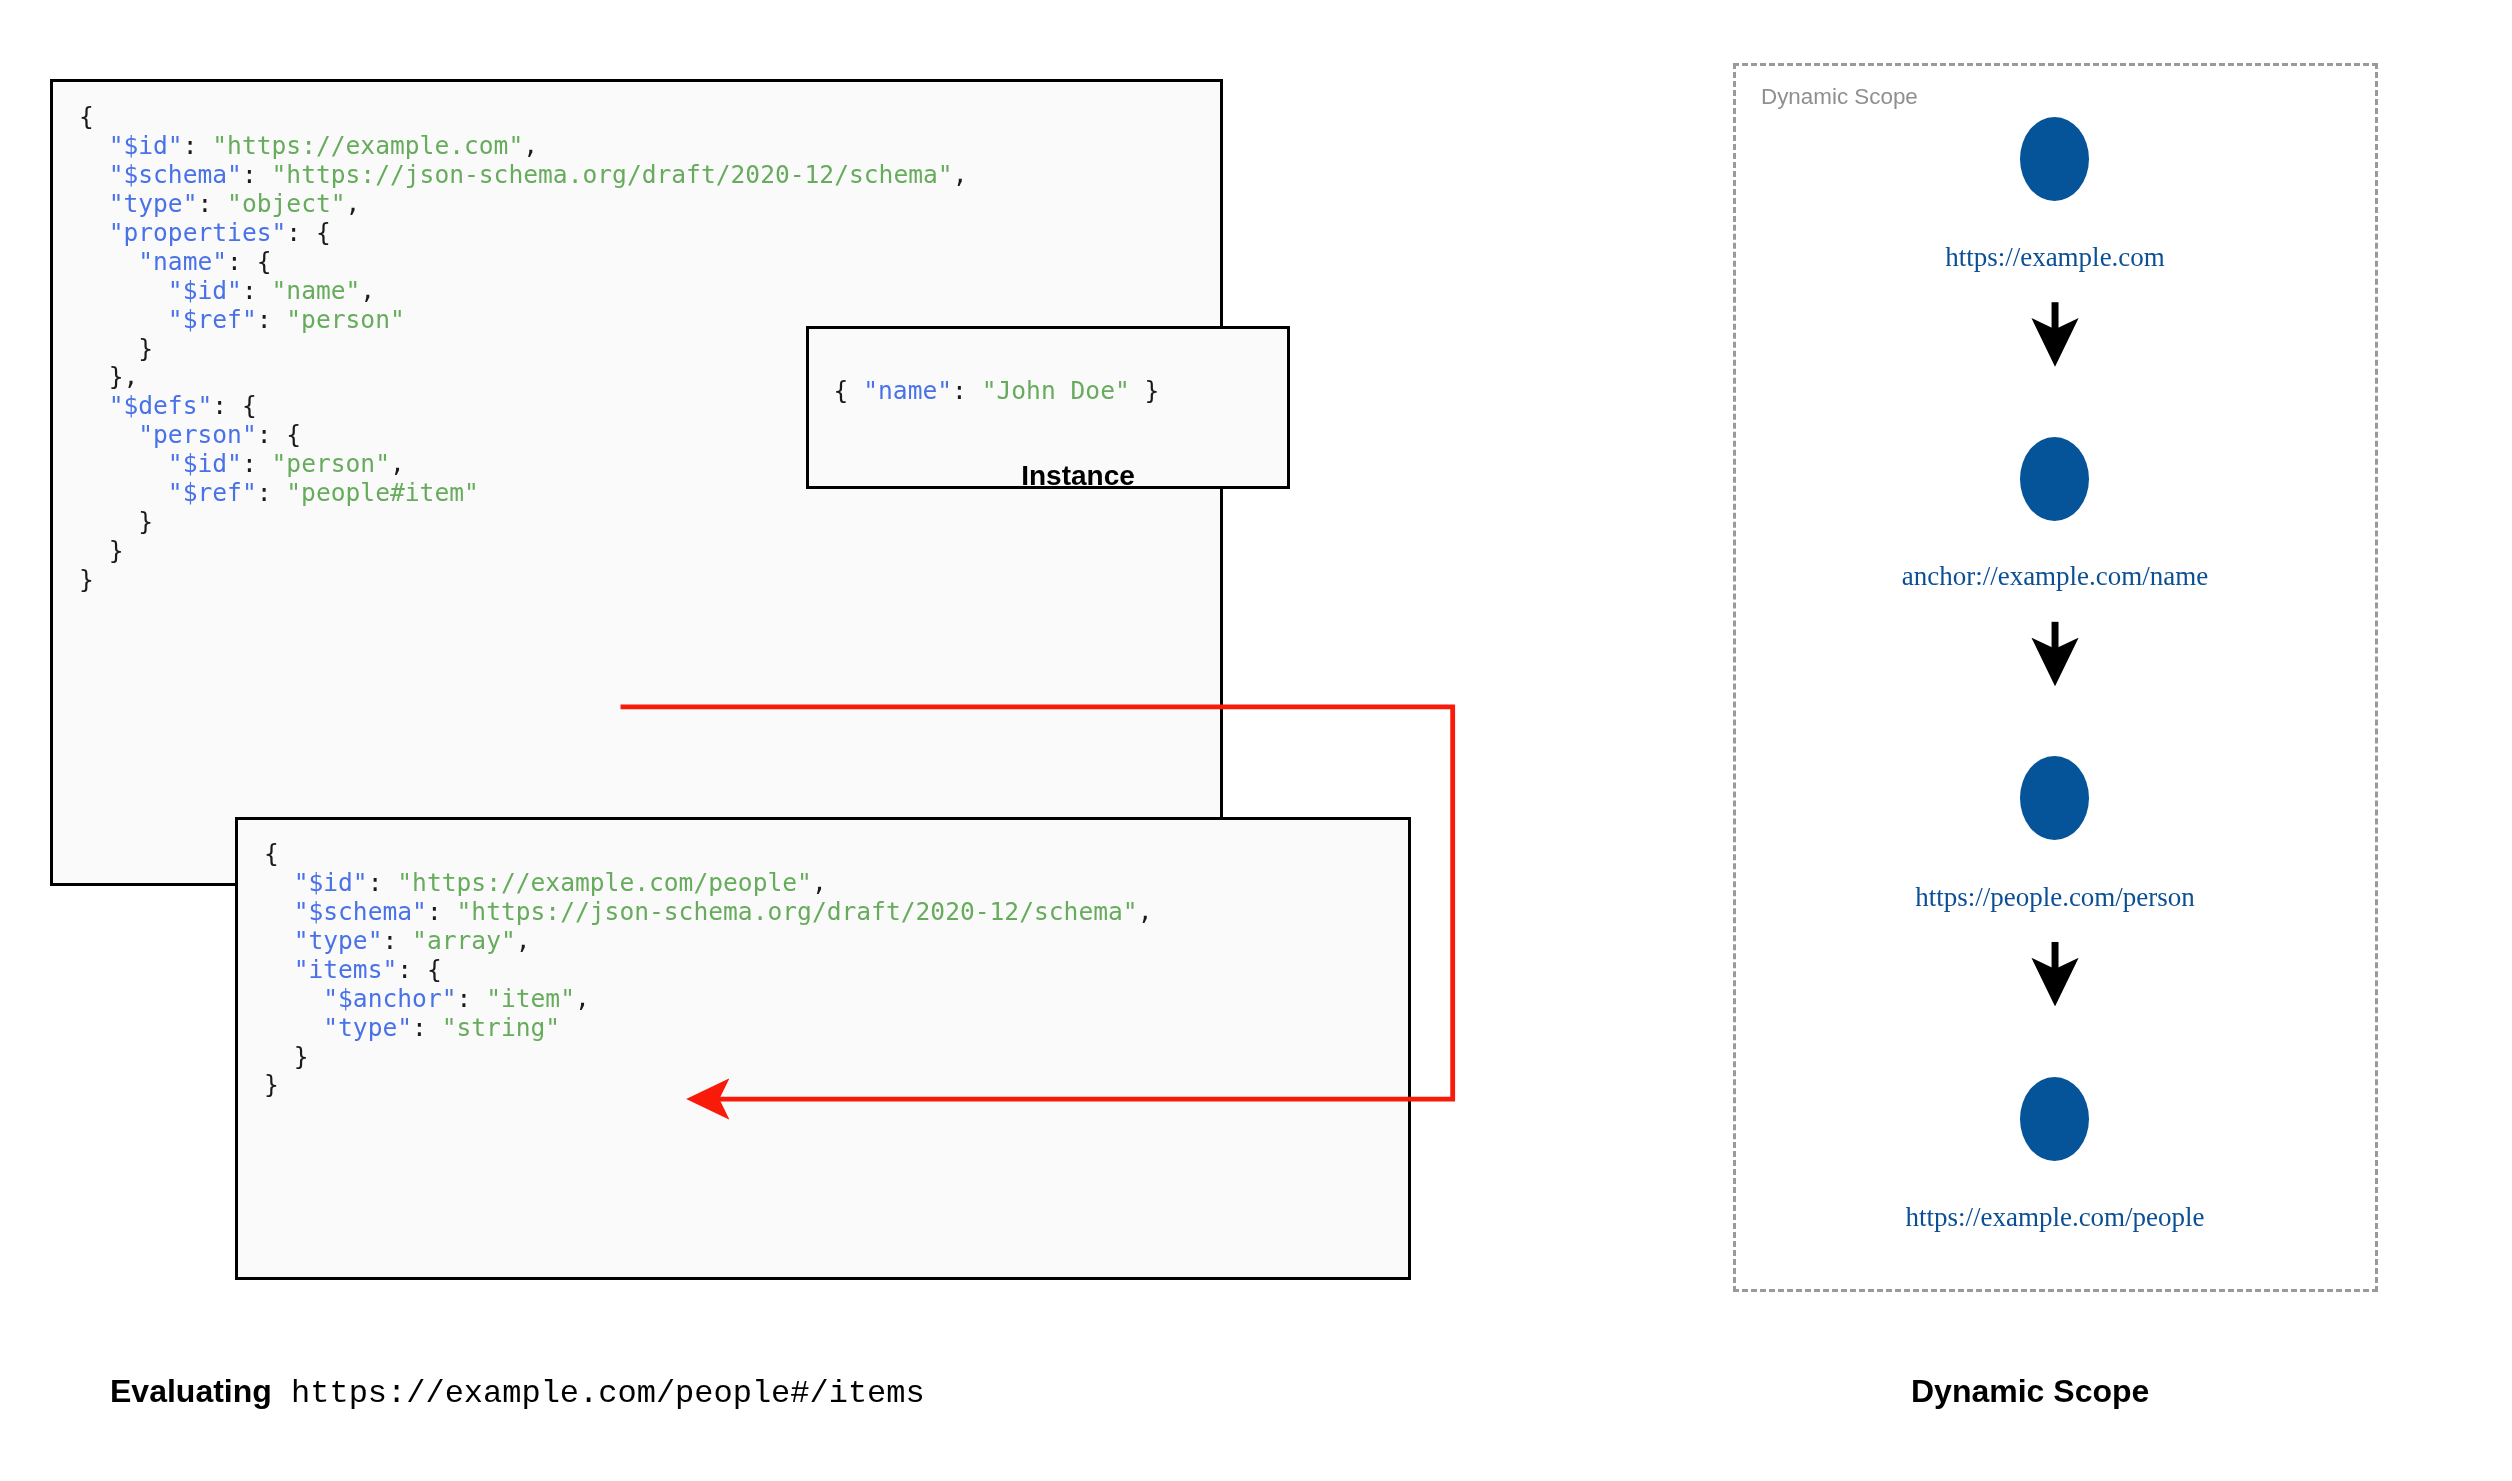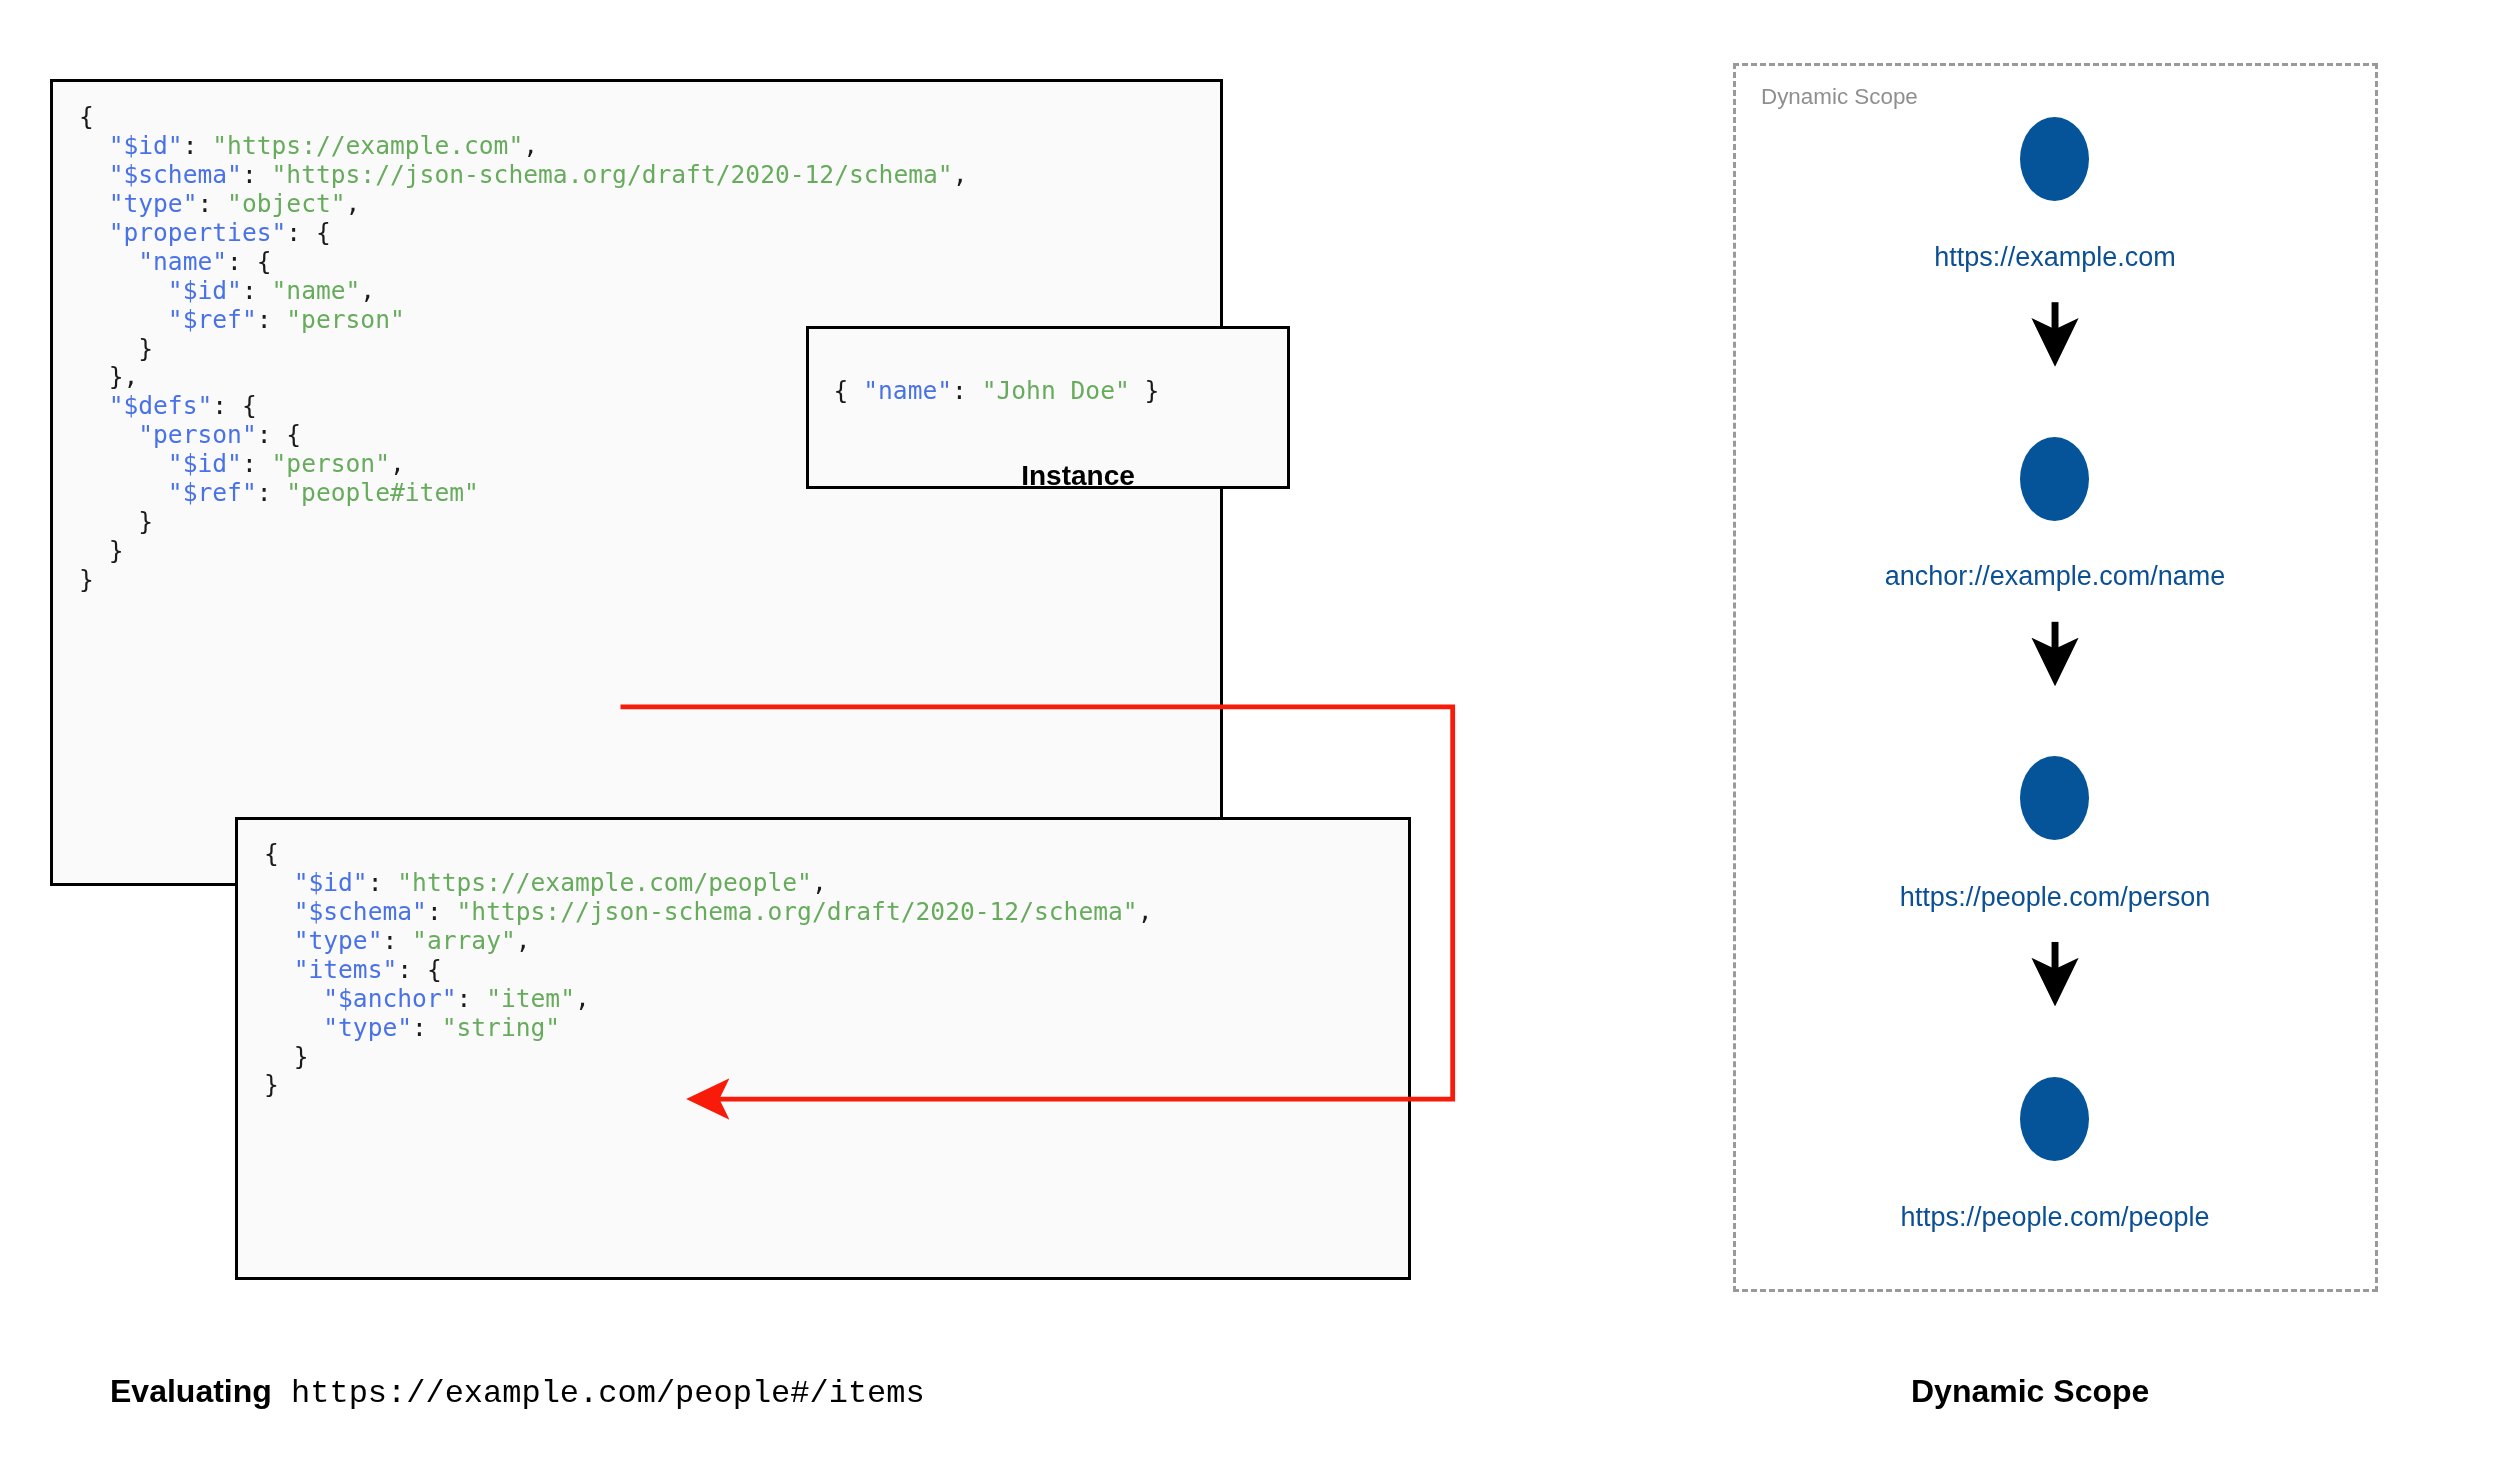--- a/index.html
+++ b/index.html
@@ -70,21 +70,21 @@
     font-size: 22.4px;
     color: #8f8f8f;
     white-space: nowrap;
   }
   .scope-node {
     position: absolute;
     border-radius: 50%;
   }
   .scope-node-label {
     position: absolute;
-    font-family: Liberation Sans, sans-serif;
+    font-family: Liberation Serif, serif;
     font-size: 27px;
     color: #0b4f94;
     white-space: nowrap;
     text-align: center;
     transform: translateX(-50%);
   }
   .scope-edge {
     position: absolute;
     left: 0; top: 0;
     width: 2512px; height: 1482px;
@@ -153,21 +153,21 @@
   <div class="scope-node" style="left:2020px; top:117px; width:69px; height:84px; background:#05549a;"></div>
   <div class="scope-node-label" style="left:2055px; top:242px;">https://example.com</div>
 
   <div class="scope-node" style="left:2020px; top:437px; width:69px; height:84px; background:#05549a;"></div>
   <div class="scope-node-label" style="left:2055px; top:561px;">anchor://example.com/name</div>
 
   <div class="scope-node" style="left:2020px; top:756px; width:69px; height:84px; background:#05549a;"></div>
   <div class="scope-node-label" style="left:2055px; top:882px;">https://people.com/person</div>
 
   <div class="scope-node" style="left:2020px; top:1077px; width:69px; height:84px; background:#05549a;"></div>
-  <div class="scope-node-label" style="left:2055px; top:1202px;">https://people.com/people</div>
+  <div class="scope-node-label" style="left:2055px; top:1202px;">https://example.com/people</div>
 
   <div class="bottom-caption" id="left-caption" style="left:110px; top:1373px;">
     <span class="cap-bold">Evaluating</span><span class="cap-mono" style="white-space:pre;"> </span><span class="cap-mono">https://example.com/people#/items</span>
   </div>
 
   <div class="bottom-caption" id="right-caption" style="left:1911px; top:1373px;">
     <span class="cap-bold">Dynamic Scope</span>
   </div>
 
 </div>

